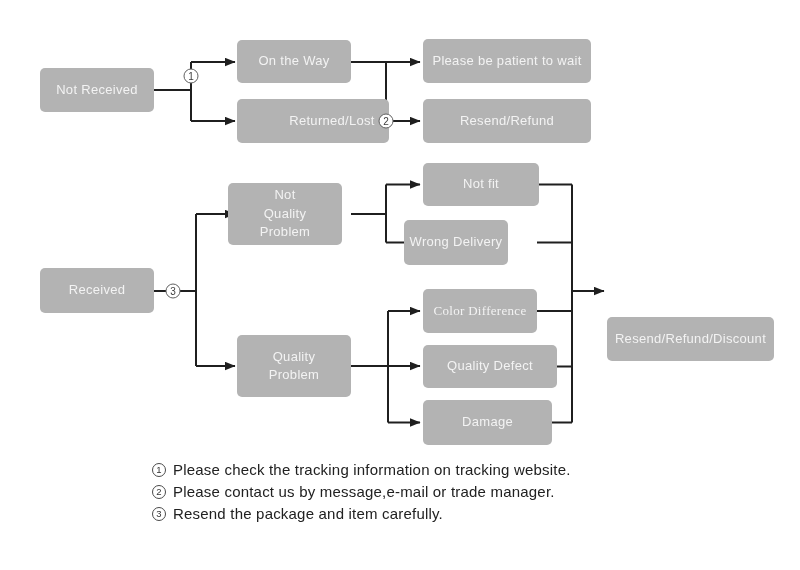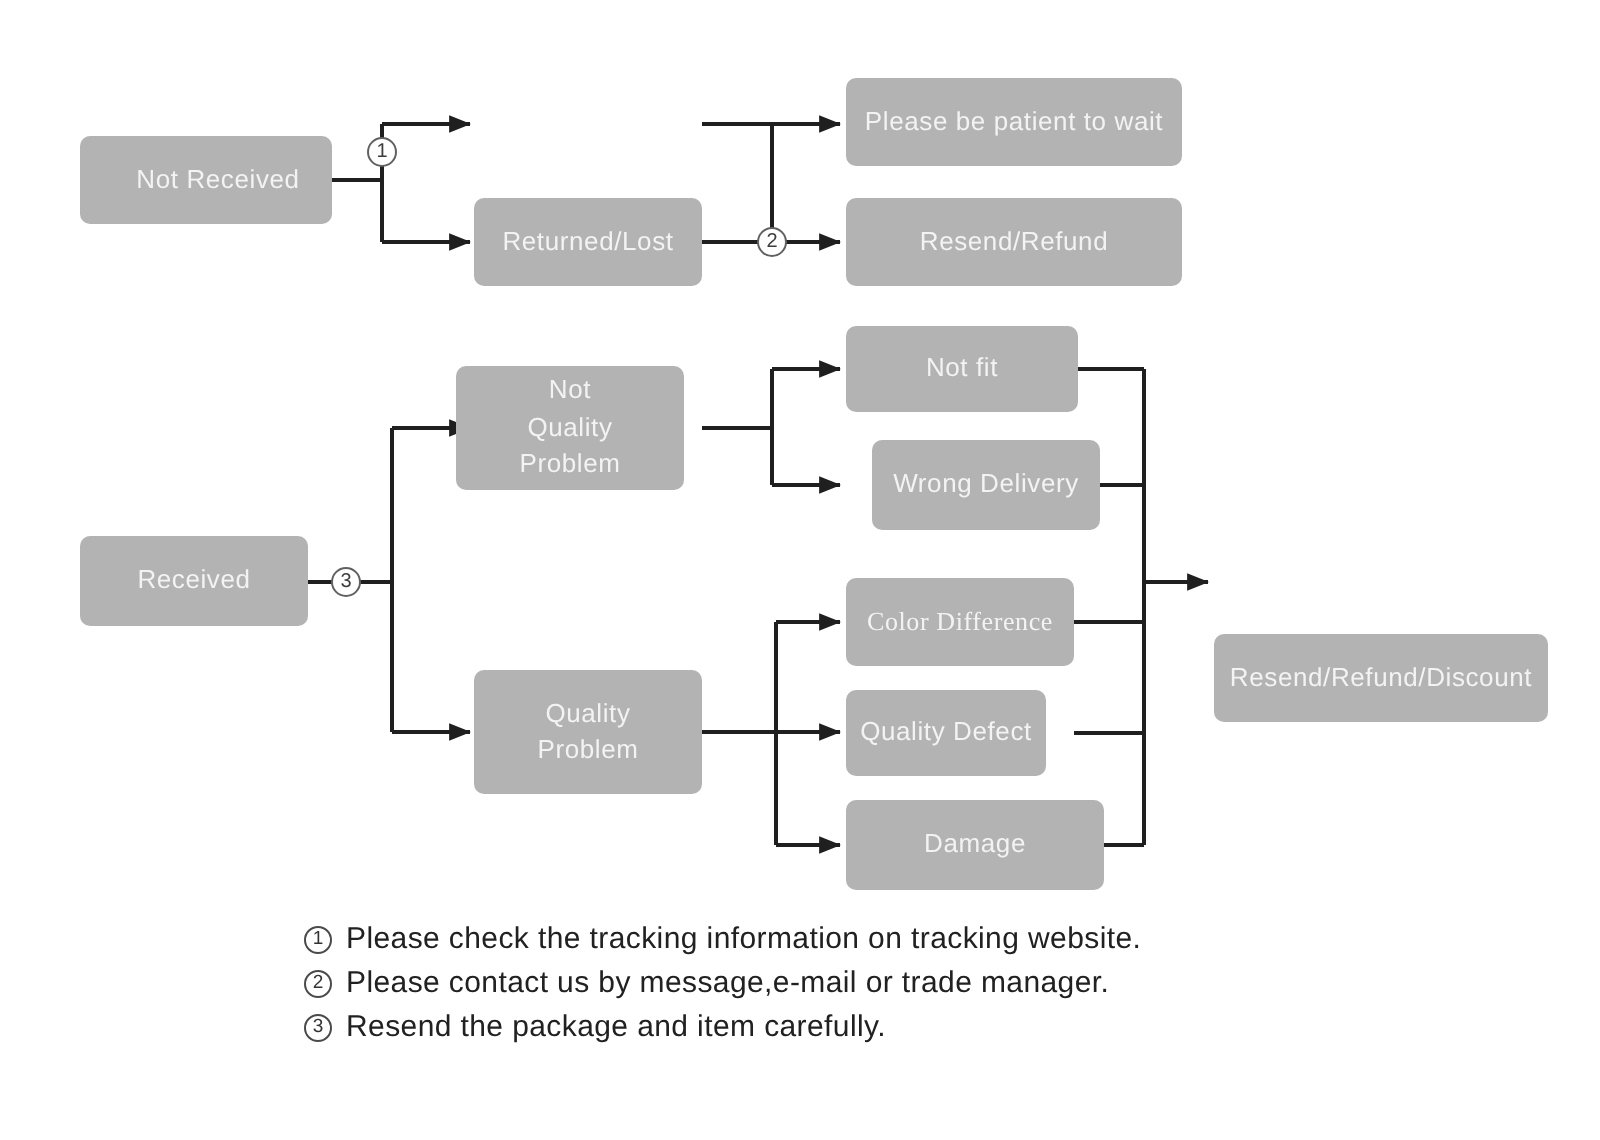--- a/index.html
+++ b/index.html
@@ -7,32 +7,32 @@
     position:relative;width:800px;height:570px;background:#ffffff;overflow:hidden;
     font-family:"Liberation Sans","DejaVu Sans",sans-serif;
   }
   #wires{position:absolute;left:0;top:0;width:800px;height:570px;}
   .node{
     position:absolute;background:#b3b3b3;color:#f3f3f3;border-radius:5px;
     display:flex;align-items:center;justify-content:center;text-align:center;
     font-size:13px;letter-spacing:.3px;line-height:1.42;white-space:pre-line;
     z-index:1;
   }
-  #n-not-received{left:40px;top:68px;width:114px;height:44px;padding-left:12px;}
+  #n-not-received{left:40px;top:68px;width:114px;height:44px;}
   #n-on-the-way{left:237px;top:40px;width:114px;height:43px;}
-  #n-returned-lost{left:237px;top:99px;width:114px;height:44px;}
+  #n-returned-lost{left:237px;top:99px;width:114px;height:44px;padding-left:38px;}
   #n-please-wait{left:423px;top:39px;width:168px;height:44px;}
   #n-resend-refund{left:423px;top:99px;width:168px;height:44px;}
   #n-received{left:40px;top:268px;width:114px;height:45px;}
   #n-not-quality-problem{left:228px;top:183px;width:114px;height:62px;}
   #n-quality-problem{left:237px;top:335px;width:114px;height:62px;}
   #n-not-fit{left:423px;top:163px;width:116px;height:43px;}
-  #n-wrong-delivery{left:436px;top:220px;width:114px;height:45px;text-align:right;}
+  #n-wrong-delivery{left:404px;top:220px;width:104px;height:45px;text-align:right;}
   #n-color-difference{left:423px;top:289px;width:114px;height:44px;font-family:Liberation Serif, serif;}
-  #n-quality-defect{left:423px;top:345px;width:100px;height:43px;}
+  #n-quality-defect{left:423px;top:345px;width:134px;height:43px;}
   #n-damage{left:423px;top:400px;width:129px;height:45px;}
   #n-resend-refund-discount{left:607px;top:269px;width:167px;height:44px;margin-top:48px;}
   .cmark{
     position:absolute;width:15px;height:15px;box-sizing:border-box;
     transform:translate(-50%,-50%);background:#ffffff;border:1.5px solid #616161;
     border-radius:50%;color:#3d3d3d;font-size:10px;line-height:1;
     display:flex;align-items:center;justify-content:center;z-index:2;
   }
   #m1{left:191px;top:76px;}
   #m2{left:386px;top:121px;}
@@ -86,20 +86,21 @@
       <path d="M537 242.5 H572"></path>
       <path d="M537 311 H572"></path>
       <path d="M537 366.5 H572"></path>
       <path d="M537 422.5 H572"></path>
       <path d="M572 184.5 V422.5"></path>
       <path d="M572 291 H604" marker-end="url(#arr)"></path>
     </g>
   </svg>
 
   <div class="node" id="n-not-received">Not Received</div>
+  <div class="node" id="n-on-the-way">On the Way</div>
   <div class="node" id="n-returned-lost">Returned/Lost</div>
   <div class="node" id="n-please-wait">Please be patient to wait</div>
   <div class="node" id="n-received">Received</div>
   <div class="node" id="n-resend-refund">Resend/Refund</div>
   <div class="node" id="n-not-quality-problem">Not
 Quality
 Problem</div>
   <div class="node" id="n-quality-problem">Quality
 Problem</div>
   <div class="node" id="n-not-fit">Not fit</div>

